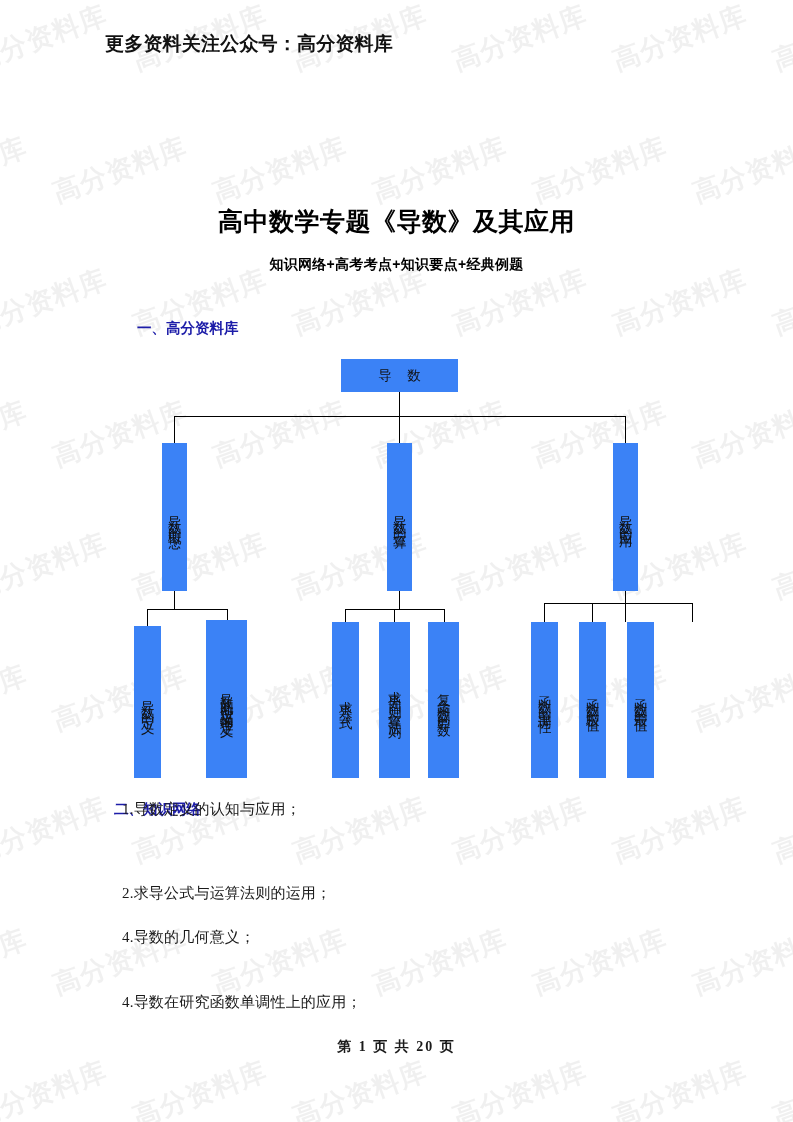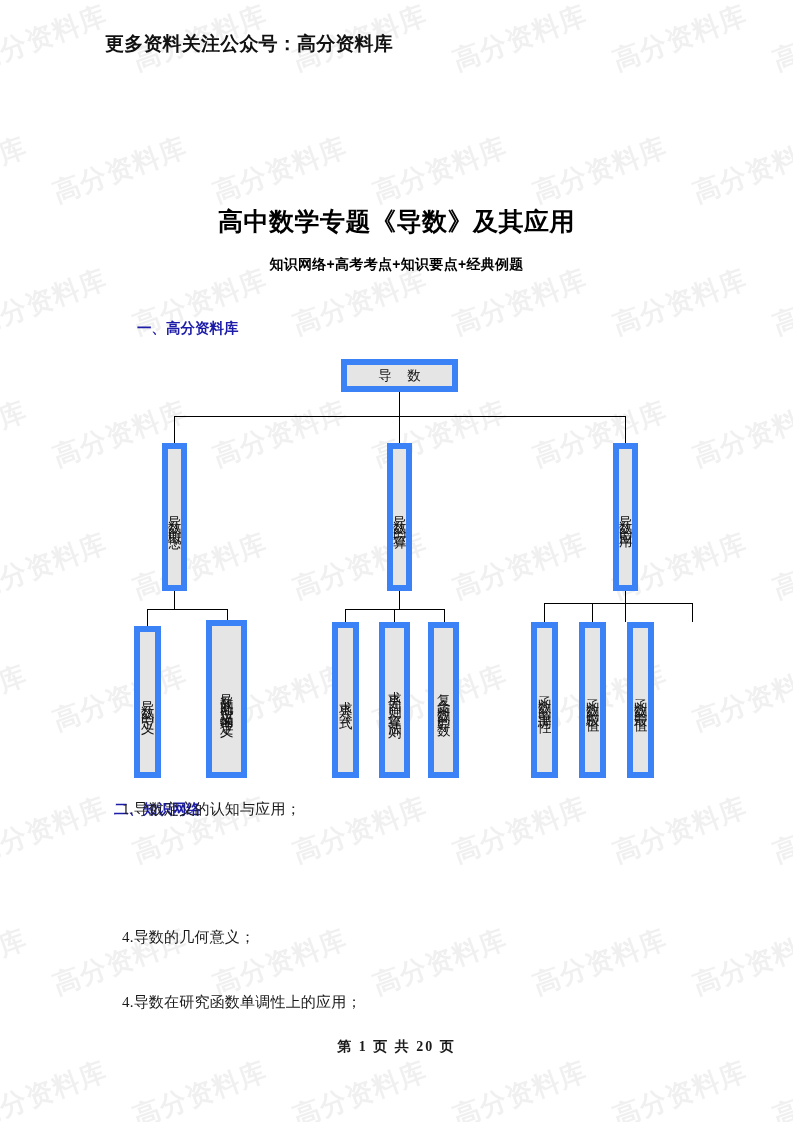--- a/index.html
+++ b/index.html
@@ -120,22 +120,22 @@
   #knowledge-diagram {
     position: absolute;
     left: 0;
     top: 0;
     width: 793px;
     height: 1122px;
   }
   .node {
     position: absolute;
     box-sizing: border-box;
-    border: 6px solid #3b82f6;
-    background: #e5e5e5;
+    border: 4px solid #3b82f6;
+    background: #3b82f6;
     display: flex;
     align-items: center;
     justify-content: center;
     font-family: "Liberation Serif", "DejaVu Serif", serif;
     font-size: 13.5px;
     color: #111111;
     line-height: 1.28;
     text-align: center;
   }
   .node.horizontal {
@@ -275,18 +275,19 @@
 
     <div class="node vertical" style="left:531px; top:622px; width:27px; height:156px;">函数的单调性</div>
     <div class="node vertical" style="left:579px; top:622px; width:27px; height:156px;">函数的极值</div>
     <div class="node vertical" style="left:627px; top:622px; width:27px; height:156px;">函数的最值</div>
 
   </div>
 
   <div id="section-2-heading" class="section-heading">二、知识网络</div>
 
   <div class="exam-point" style="top:800px;">1.导数定义的认知与应用；</div>
+  <div class="exam-point" style="top:884px;">2.求导公式与运算法则的运用；</div>
   <div class="exam-point" style="top:928px;">4.导数的几何意义；</div>
   <div class="exam-point" style="top:972px;margin-top:21px;">4.导数在研究函数单调性上的应用；</div>
 
   <div id="page-footer">第 1 页 共 20 页</div>
 
 </div>
 
 </body></html>

